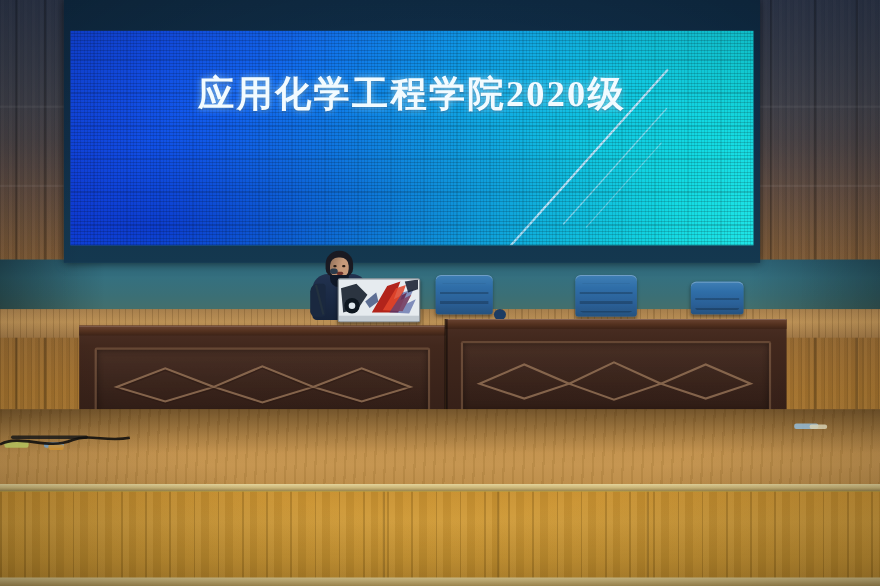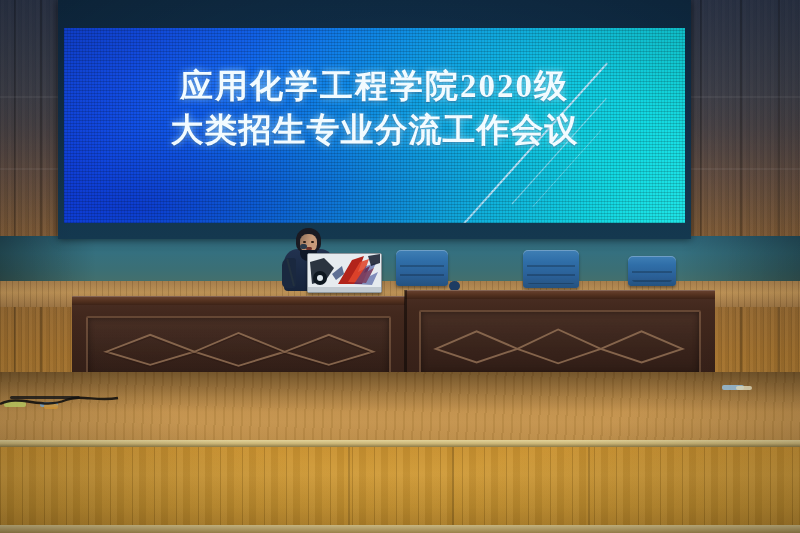--- a/index.html
+++ b/index.html
@@ -274,21 +274,20 @@
     <div class="screen">
       <div class="screen-vignette"></div>
       <svg class="streaks" viewBox="0 0 621 195" preserveAspectRatio="none" id="streak-svg">
           <line x1="542.7725118483413" y1="35.64999999999999" x2="396.52251184834125" y2="199.45" stroke="#bfe9ff" stroke-width="2" stroke-linecap="round" opacity="0.85"></line>
           <line x1="539.3954502369668" y1="39.37799999999999" x2="424.3454502369668" y2="168.234" stroke="#bfe9ff" stroke-width="1.4" stroke-linecap="round" opacity="0.75"></line>
           <line x1="541.8563033175355" y1="70.816" x2="448.2563033175355" y2="175.648" stroke="#bfe9ff" stroke-width="1.2" stroke-linecap="round" opacity="0.6"></line>
           <line x1="537.2729857819905" y1="101.97" x2="469.02298578199054" y2="178.41" stroke="#bfe9ff" stroke-width="1" stroke-linecap="round" opacity="0.45"></line>
         </svg>
       <div class="screen-text">
         <div class="line1">应用化学工程学院2020级</div>
-        <div class="line2">大类招生专业分流工作会议</div>
       </div>
     </div>
   </div>
 
   <div class="chair" id="chair0" style="left: 396px; top: 250px; width: 52px; height: 36px;">
       <div class="ribs"></div>
     </div>
   <div class="chair" id="chair1" style="left: 523px; top: 250px; width: 56px; height: 38px;">
       <div class="ribs"></div>
     </div>

